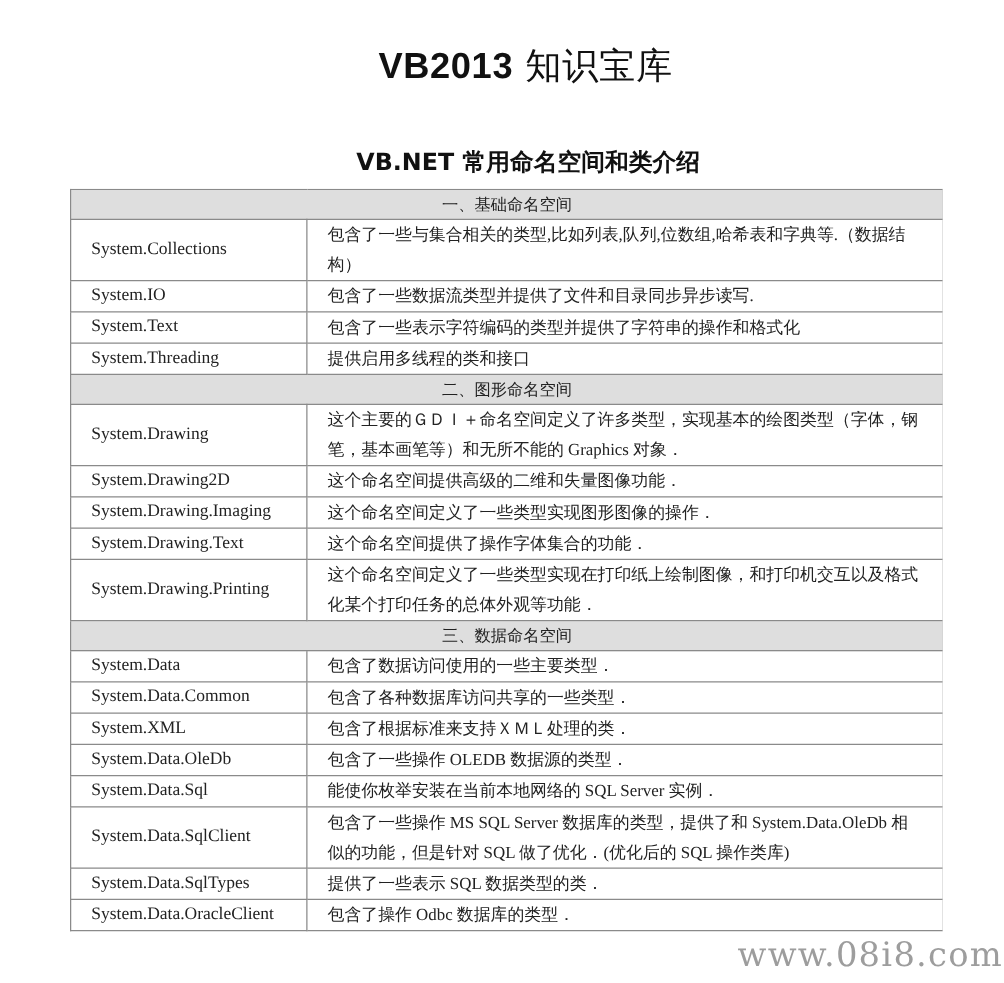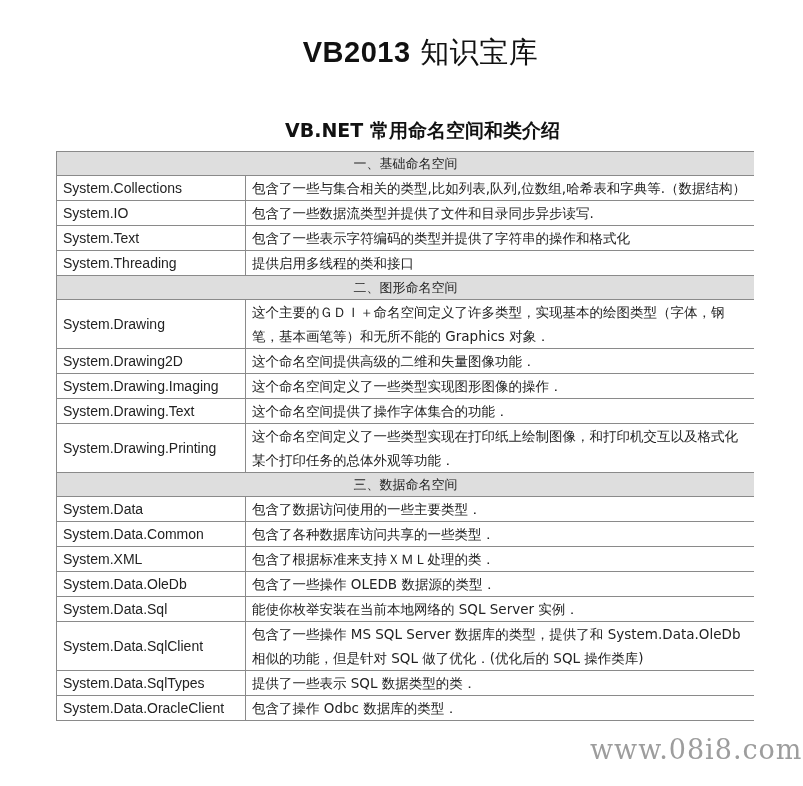--- a/index.html
+++ b/index.html
@@ -55,44 +55,45 @@
   table.ns-table {
     width: 698px;
     border-collapse: collapse;
     table-layout: fixed;
     font-size: 13.5px;
   }
   table.ns-table col.c1 { width: 189px; }
   table.ns-table col.c2 { width: 509px; }
   table.ns-table td {
     border: 1.5px solid #8a8a8a;
-    padding: 0 6px;
+    padding: 0 16px;
     vertical-align: middle;
     box-sizing: border-box;
     color: #222;
+    font-family: Liberation Serif, serif;
   }
   tr.section td {
     background: #dedede;
     text-align: center;
     height: 24px;
     font-size: 13px;
     color: #222;
   }
   tr.row td { height: 24.3px; line-height: 22px; margin-left: 14px; }
   tr.row.tall td { height: 48px; }
   tr.row td.desc { line-height: 24px; }
   td.ns-name {
     font-family: "Liberation Sans", sans-serif;
     font-size: 14px;
     color: #1e1e1e;
   }
   .watermark {
     position: absolute;
     left: 590px;
-    top: 734px;
+    top: 749px;
     font-family: "DejaVu Serif", "Liberation Serif", serif;
     font-size: 27px;
     color: #8c8c8c;
     letter-spacing: 1px;
     opacity: 0.85;
     white-space: nowrap;
   }
 </style>
 </head>
 <body>

